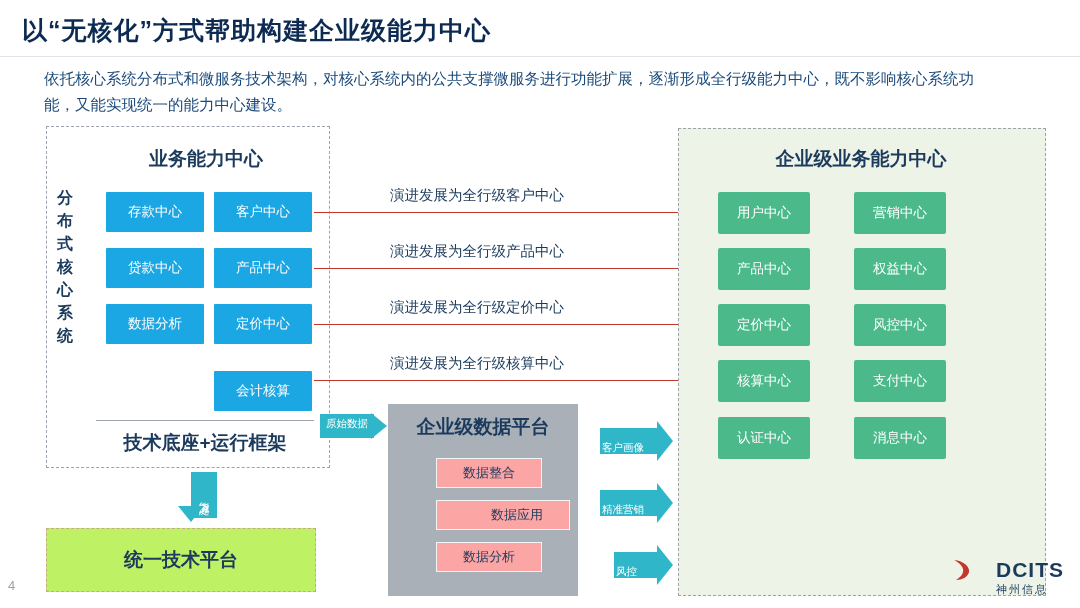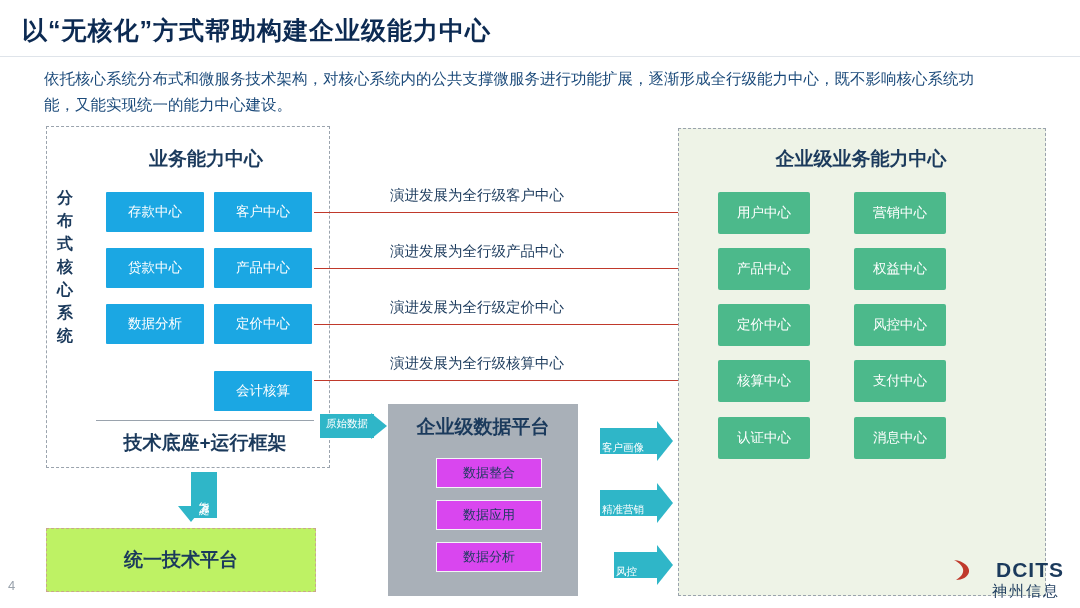--- a/index.html
+++ b/index.html
@@ -138,21 +138,21 @@
     text-align: center;
     font-size: 19px;
     font-weight: bold;
     color: #1b3a5c;
   }
   .dp-item {
     position: absolute;
     left: 436px;
     width: 104px;
     height: 28px;
-    background: #d946ef;
+    background: #fca5a5;
     border: 1px solid #f2f4f6;
     display: flex;
     align-items: center;
     justify-content: center;
     font-size: 13px;
     color: #1b3a5c;
   }
   
   .right-box {
     position: absolute;
@@ -279,23 +279,23 @@
     position: absolute;
     right: 16px;
     top: 558px;
     font-size: 21px;
     font-weight: bold;
     color: #1b3a5c;
     letter-spacing: 1px;
   }
   .logo-sub {
     position: absolute;
-    right: 20px;
+    right: 32px;
     top: 582px;
-    font-size: 15px;
+    font-size: 11px;
     color: #1b3a5c;
     letter-spacing: 2px;
   }
   .logo-mark {
     position: absolute;
     right: 108px;
     top: 558px;
     width: 22px;
     height: 24px;
   }
@@ -346,21 +346,21 @@
   <div class="evo-line" style="left:314px; top:380px; width:400px;"></div>
   <div class="evo-arrow" style="left:712px; top:376px;"></div>
 
   <div class="tag-cyan-block" style="left:320px; top:414px; width:54px; height:24px;"></div>
   <div class="cyan-tag" style="left:320px; top:414px; width:54px; height:18px;">原始数据</div>
   <div class="arrow-right-small" style="left:371px; top:413px;"></div>
 
   <div class="data-platform"></div>
   <div class="dp-title">企业级数据平台</div>
   <div class="dp-item" style="top:458px;">数据整合</div>
-  <div class="dp-item" style="top:500px;">数据应用</div>
+  <div class="dp-item" style="top:500px;padding-left:28px;">数据应用</div>
   <div class="dp-item" style="top:542px;text-align:center;">数据分析</div>
 
   <div class="fat-arrow" style="left:600px; top:428px; width:58px;">
     <span class="tag">客户画像</span>
     <span class="head"></span>
   </div>
   <div class="fat-arrow" style="left:600px; top:490px; width:58px;">
     <span class="tag">精准营销</span>
     <span class="head"></span>
   </div>

